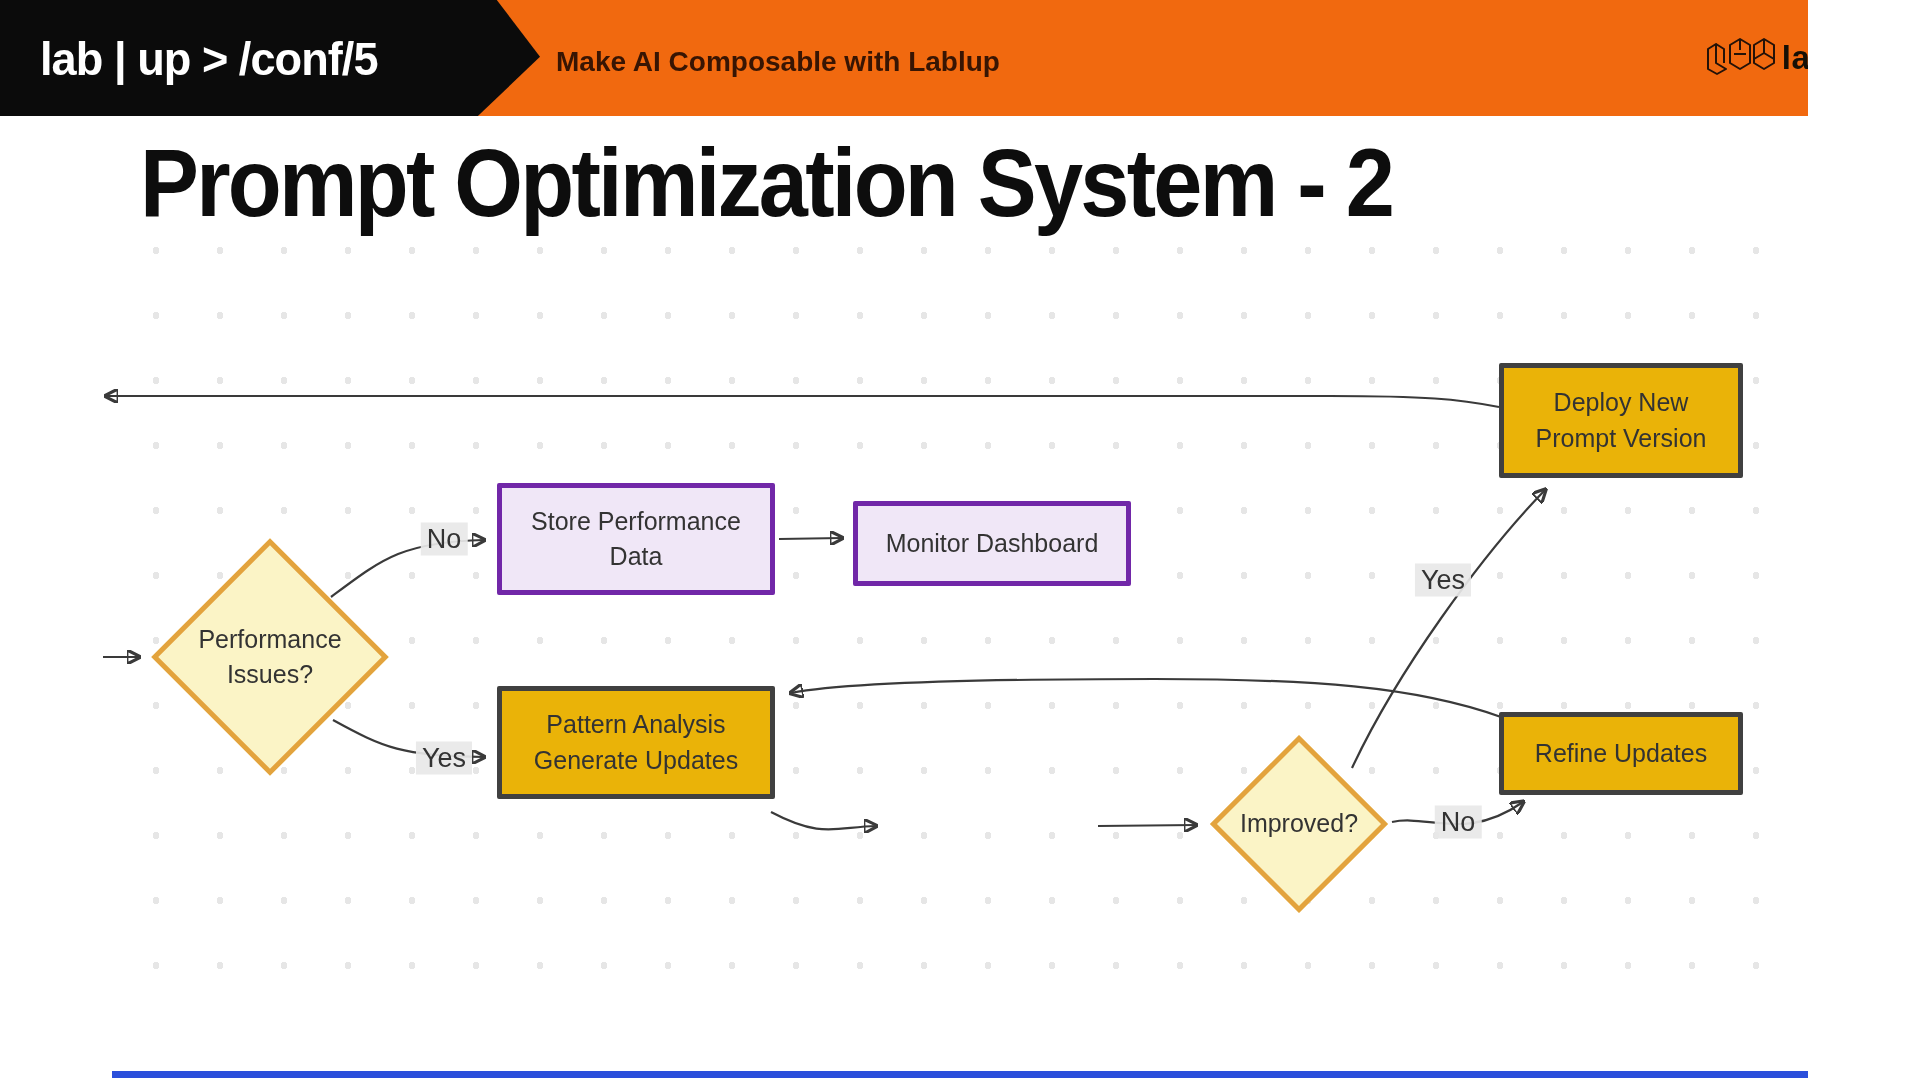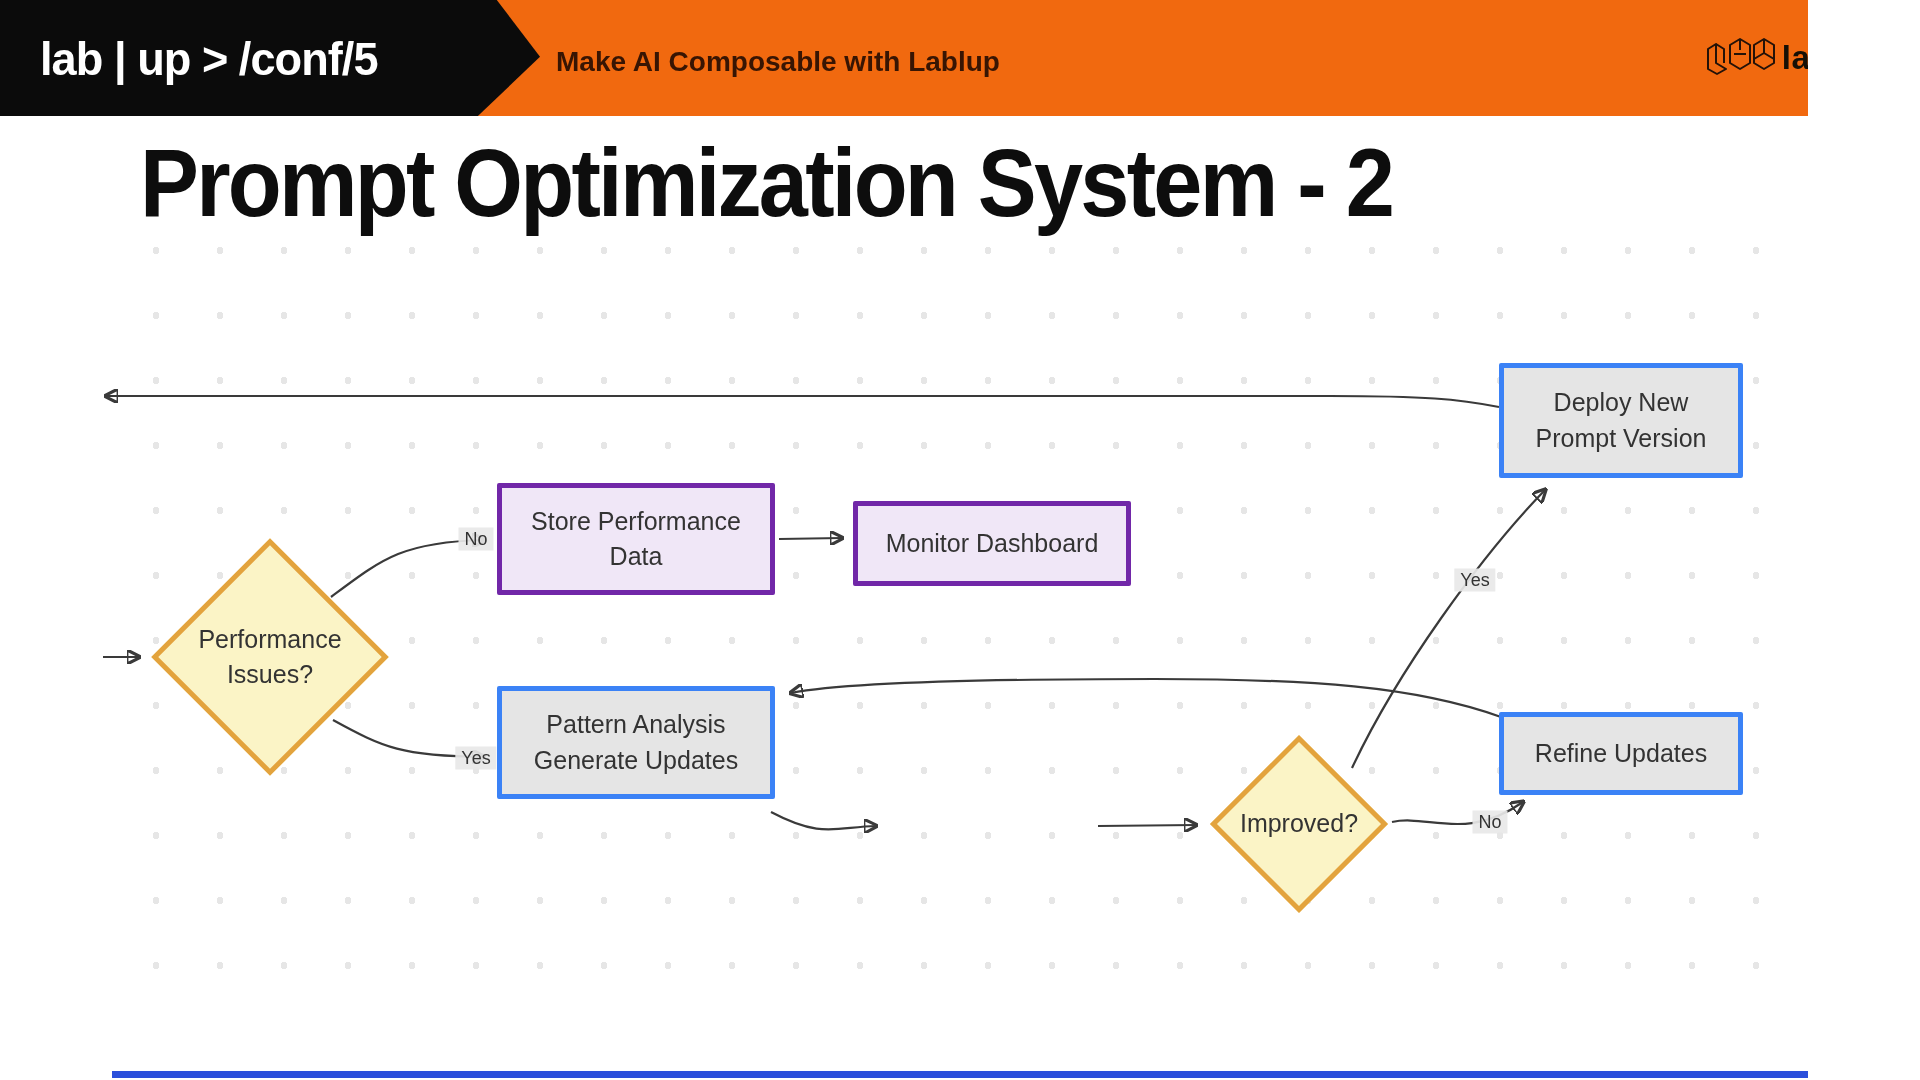--- a/index.html
+++ b/index.html
@@ -27,30 +27,30 @@
   .dots{position:absolute;left:110px;top:240px;width:1745px;height:748px;
         background-image:radial-gradient(ellipse 3.2px 4px,#e6e6e6 97%,rgba(255,255,255,0));
         background-size:64px 65px;background-position:14px -22px;pointer-events:none;}
 
   .edges{position:absolute;left:0;top:0;width:1920px;height:1080px;pointer-events:none;}
   .edges path{fill:none;stroke:#3a3a3a;stroke-width:2.2px;}
 
   .node{position:absolute;display:flex;align-items:center;justify-content:center;
         text-align:center;color:#333333;font-size:25px;line-height:1.42;border-radius:2px;box-sizing:border-box;}
   .proc-purple{background:#F0E7F7;border:5px solid #7127A8;}
-  .proc-pink{background:#e5e5e5;border:5px solid #3b82f6;}
+  .proc-pink{background:#eab308;border:5px solid #404040;}
 
   .diamond{position:absolute;}
   .diamond .shape{position:absolute;box-sizing:border-box;background:#FBF4C6;border:5px solid #E3A33D;
         transform:rotate(45deg);}
   .diamond .dtext{position:absolute;left:0;top:0;right:0;bottom:0;display:flex;flex-direction:column;
         align-items:center;justify-content:center;text-align:center;color:#333333;font-size:25px;line-height:1.42;}
 
   .edge-label{position:absolute;transform:translate(-50%,-50%);background:rgba(232,232,232,0.92);
-        color:#333333;font-size:18px;padding:1px 6px;white-space:nowrap;margin-left:32px;}
+        color:#333333;font-size:27px;padding:1px 6px;white-space:nowrap;}
 
   .line{display:block;}
 
   
   .footer-bar{position:absolute;left:112px;bottom:2px;width:1806px;height:7px;background:#2B4FDB;}
 </style>
 </head>
 <body>
 
 <div class="page">

